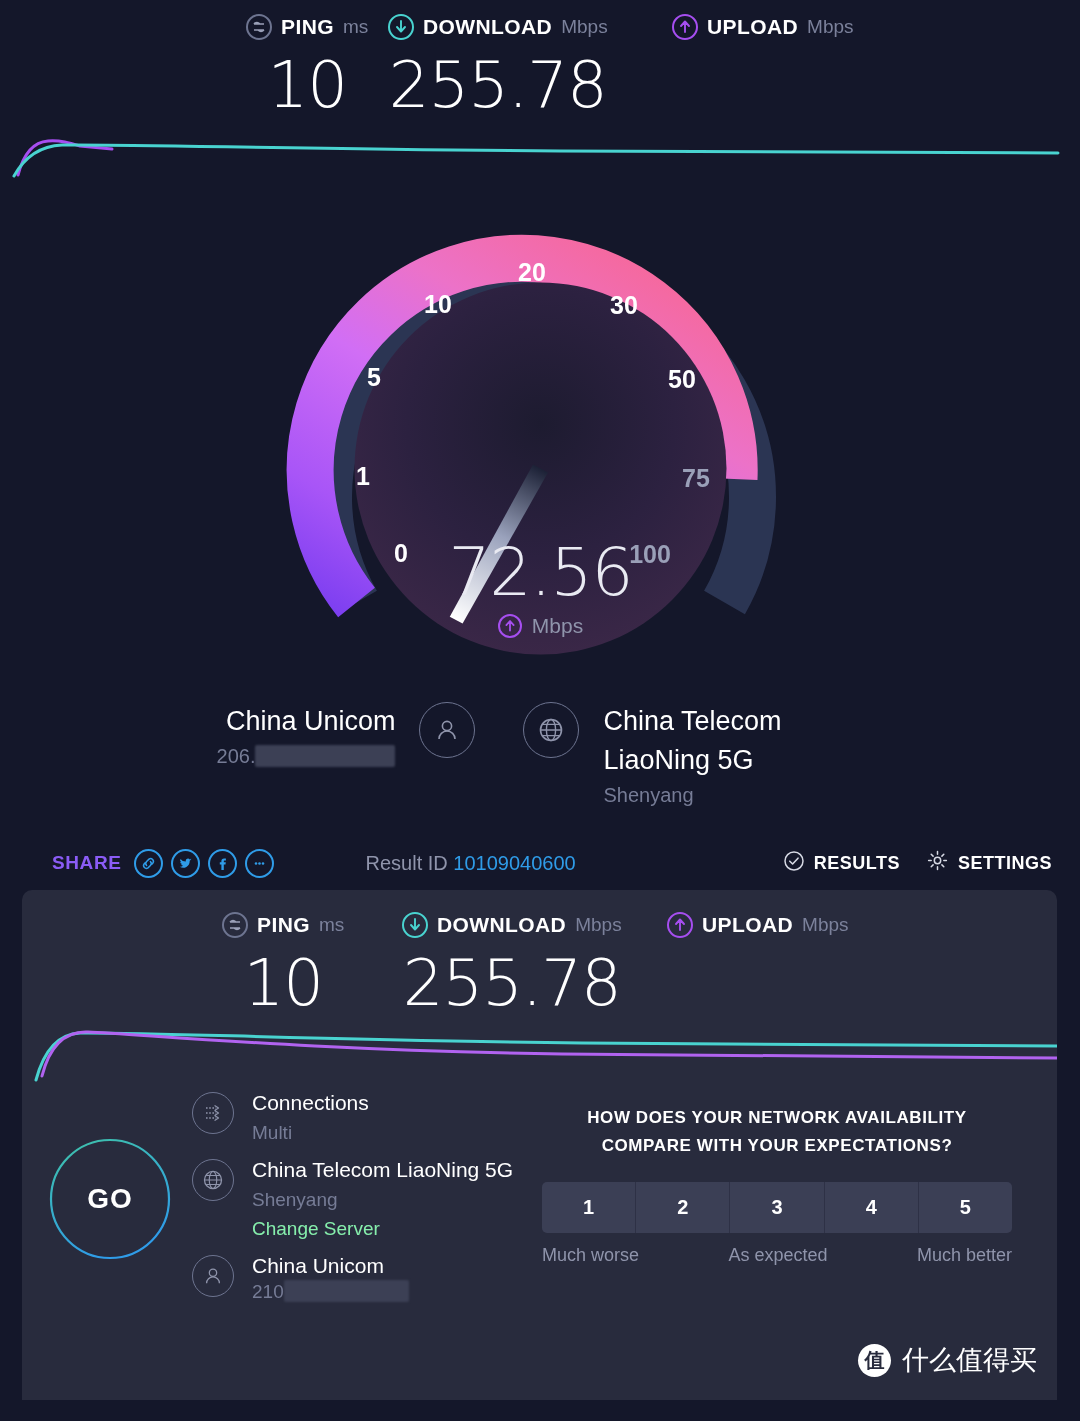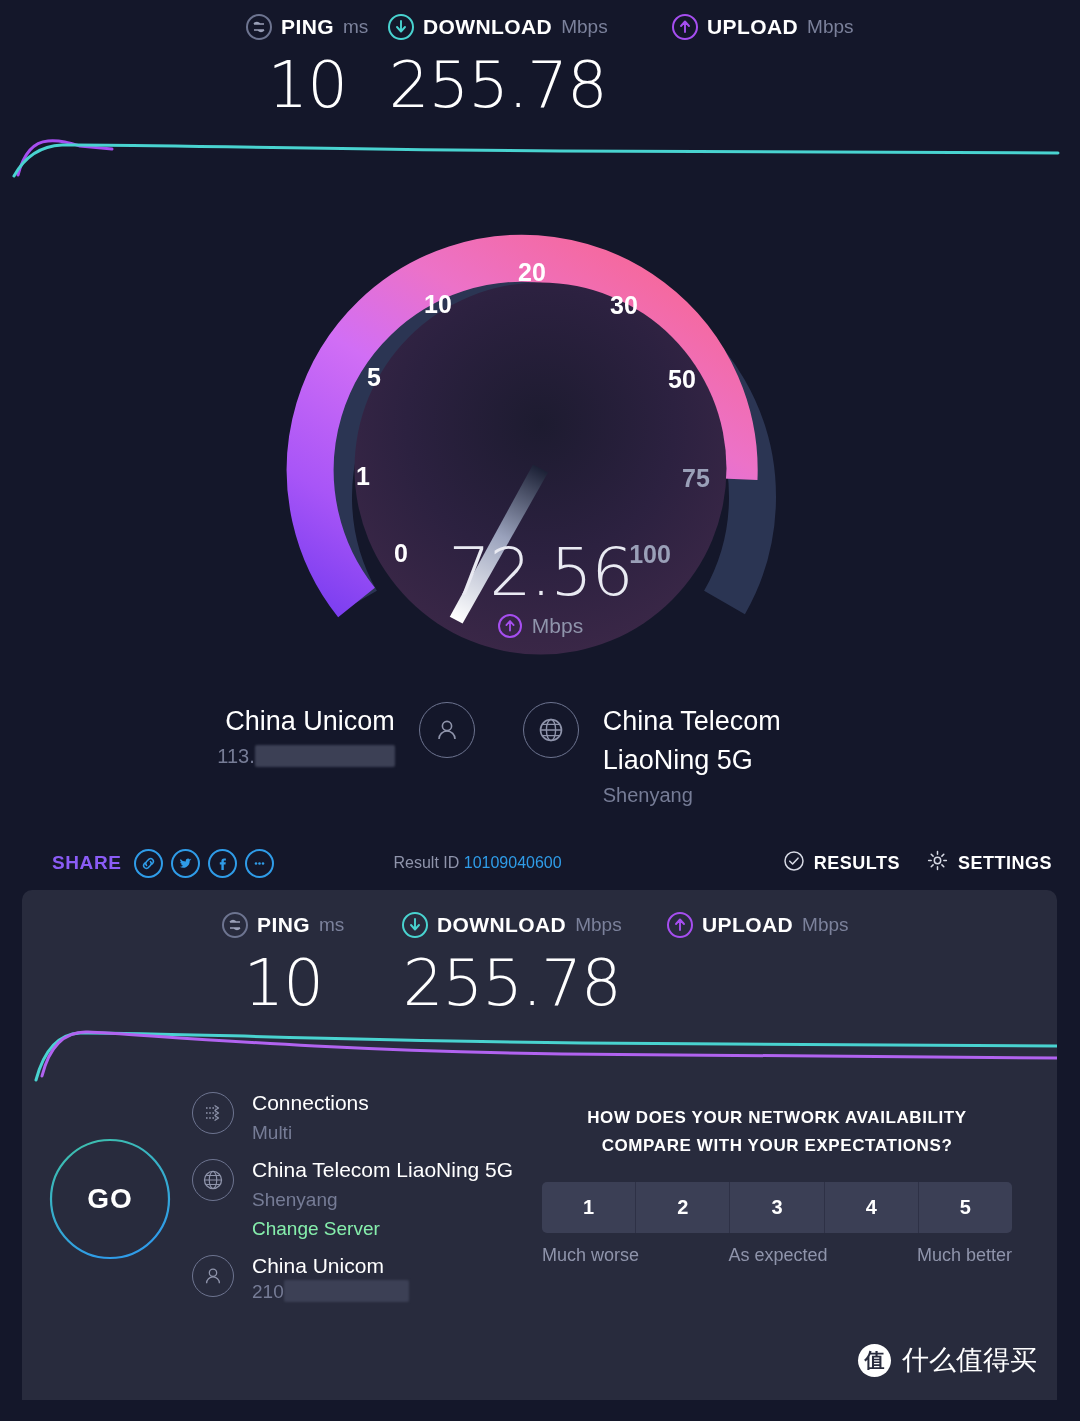--- a/index.html
+++ b/index.html
@@ -70,21 +70,21 @@
   .share-bar {
     position: absolute; top: 840px; left: 0; width: 1080px; height: 46px;
     display: flex; align-items: center;
   }
   .share-label { font-size: 19px; font-weight: bold; color: #8b5cf6; letter-spacing: .6px; margin-left: 52px; }
   .share-icons { display: flex; gap: 8px; margin-left: 12px; }
   .share-ico {
     width: 29px; height: 29px; border-radius: 50%; border: 2px solid #2f9ce8;
     display: flex; align-items: center; justify-content: center; color: #2f9ce8;
   }
-  .result-id { margin-left: 120px; font-size: 16px; color: #8f94ab; text-align: center; }
+  .result-id { margin-left: 92px; font-size: 20px; color: #8f94ab; text-align: center; }
   .result-id b { color: #2f9ce8; font-weight: normal; }
   .bar-right { margin-left: auto; margin-right: 28px; display: flex; align-items: center; gap: 26px; }
   .bar-btn { display: flex; align-items: center; gap: 9px; font-size: 18px; font-weight: bold;
              color: #ffffff; letter-spacing: .5px; }
 
   
   .panel {
     position: absolute; top: 890px; left: 22px; width: 1035px; height: 510px;
     background: #282b3d; border-radius: 10px 10px 0 0; overflow: hidden;
   }
@@ -243,21 +243,21 @@
         </svg>
       </span>
       <span class="txt">Mbps</span>
     </div>
   </div>
 
   <div class="isp-row">
     <div class="isp-left">
       <div class="isp-name">China Unicom</div>
       <div class="isp-sub">
-        <span>113.</span><span class="redact" style="width:140px;"></span>
+        <span>206.</span><span class="redact" style="width:140px;"></span>
       </div>
     </div>
 
     <div class="big-ico">
       <svg width="30" height="30" viewBox="0 0 30 30">
         <circle cx="15" cy="11" r="4.6" stroke="#8f94ab" stroke-width="1.6" fill="none"></circle>
         <path d="M7 24 a8 8 0 0 1 16 0" stroke="#8f94ab" stroke-width="1.6" fill="none"></path>
       </svg>
     </div>
 

